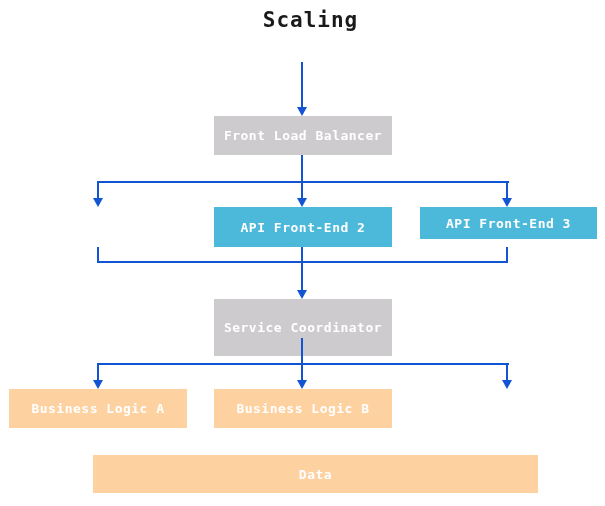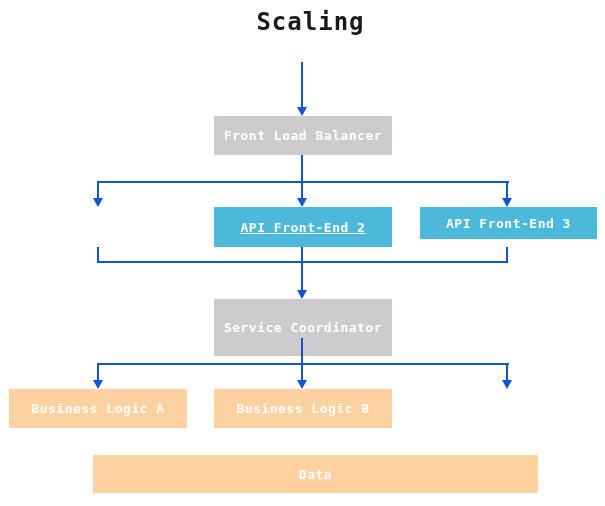--- a/index.html
+++ b/index.html
@@ -4,21 +4,21 @@
 <style>
   html,body{margin:0;padding:0;background:#ffffff;}
   #stage{
     position:relative;width:605px;height:506px;background:#ffffff;overflow:hidden;
     font-family:"DejaVu Sans Mono","Liberation Mono",monospace;
     --arrow:#1155d4; --gray-box:#cecbce; --cyan-box:#4cb8da; --peach-box:#fdd1a0;
     --box-text:#ffffff; --title-text:#1a1a1a;
   }
   .title{
     position:absolute;left:16px;right:0;top:8px;text-align:center;
-    font-size:24px;font-weight:bold;color:var(--title-text);letter-spacing:1px;
+    font-size:21px;font-weight:bold;color:var(--title-text);letter-spacing:1px;
   }
   .node{
     position:absolute;display:flex;align-items:center;justify-content:center;
     font-size:13px;font-weight:bold;color:var(--box-text);letter-spacing:0.5px;
     white-space:nowrap;
   }
   .gray{background:var(--gray-box);}
   .cyan{background:var(--cyan-box);}
   .peach{background:var(--peach-box);}
   .vline,.hline{position:absolute;background:var(--arrow);}
@@ -43,21 +43,21 @@
   <div class="node gray" style="left:214px;top:116px;width:178px;height:39px;">Front Load Balancer</div>
 
   <div class="vline" style="left:301px;top:155px;height:43px;"></div>
   <div class="hline" style="left:97px;top:181px;width:412px;"></div>
   <div class="vline" style="left:97px;top:182px;height:16px;"></div>
   <div class="vline" style="left:506px;top:182px;height:16px;"></div>
   <div class="head" style="left:93px;top:198px;"></div>
   <div class="head" style="left:297px;top:198px;"></div>
   <div class="head" style="left:502px;top:198px;"></div>
 
-  <div class="node cyan" style="left:214px;top:207px;width:178px;height:40px;text-decoration:underline;">API Front-End 2</div>
+  <div class="node cyan" style="left:214px;top:207px;width:178px;height:40px;">API Front-End 2</div>
   <div class="node cyan" style="left:420px;top:207px;width:177px;height:32px;">API Front-End 3</div>
 
   <div class="vline" style="left:97px;top:247px;height:15px;"></div>
   <div class="vline" style="left:506px;top:247px;height:15px;"></div>
   <div class="hline" style="left:97px;top:261px;width:411px;"></div>
   <div class="vline" style="left:301px;top:247px;height:43px;"></div>
   <div class="head" style="left:297px;top:290px;"></div>
 
   <div class="node gray" style="left:214px;top:299px;width:178px;height:57px;">Service Coordinator</div>
 

